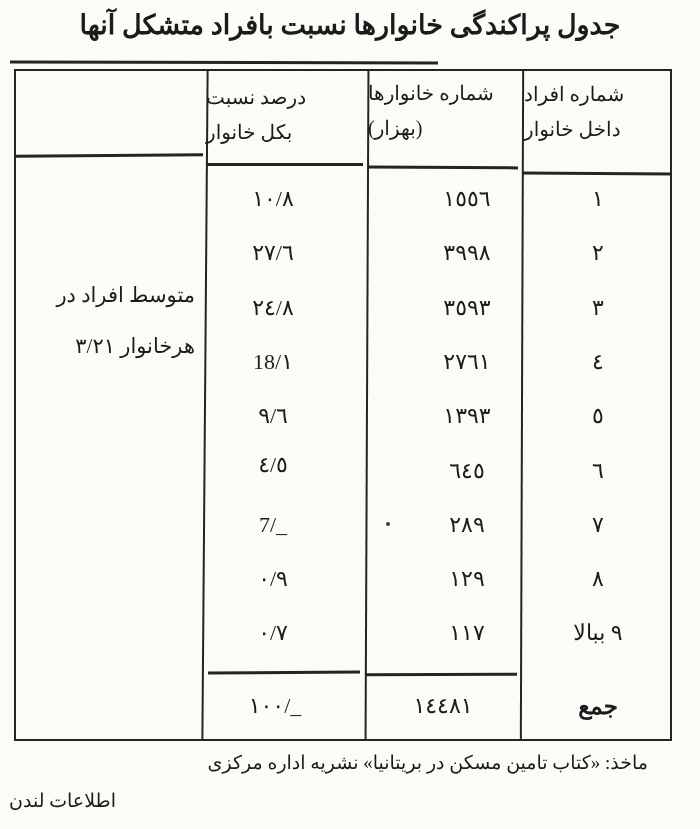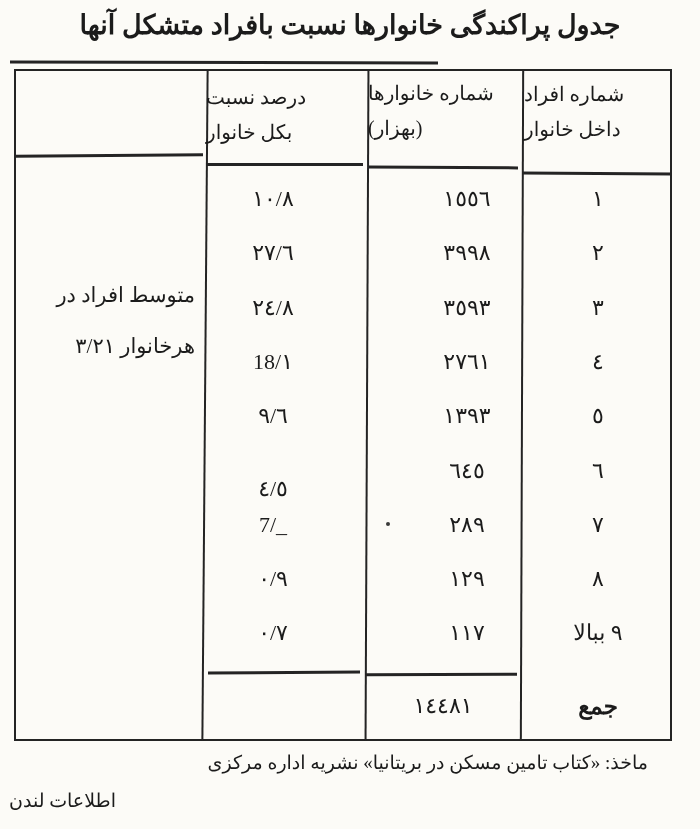--- a/index.html
+++ b/index.html
@@ -123,21 +123,21 @@
       <div class="cell col-households" dir="ltr" style="top: 280.6px;">٣٥٩٣</div>
       <div class="cell col-percent" dir="ltr" style="top: 280.6px;">٢٤/٨</div>
       <div class="cell col-people" dir="rtl" style="top: 334.9px;">٤</div>
       <div class="cell col-households" dir="ltr" style="top: 334.9px;">٢٧٦١</div>
       <div class="cell col-percent" dir="ltr" style="top: 334.9px;">18/١</div>
       <div class="cell col-people" dir="rtl" style="top: 389.2px;">٥</div>
       <div class="cell col-households" dir="ltr" style="top: 389.2px;">١٣٩٣</div>
       <div class="cell col-percent" dir="ltr" style="top: 389.2px;">٩/٦</div>
       <div class="cell col-people" dir="rtl" style="top: 443.5px;">٦</div>
       <div class="cell col-households" dir="ltr" style="top: 443.5px;">٦٤٥</div>
-      <div class="cell col-percent" dir="ltr" style="top: 462px;">٤/٥</div>
+      <div class="cell col-percent" dir="ltr" style="top: 438px;">٤/٥</div>
       <div class="cell col-people" dir="rtl" style="top: 497.8px;">٧</div>
       <div class="cell col-households" dir="ltr" style="top: 497.8px;">٢٨٩</div>
       <div class="cell col-percent" dir="ltr" style="top: 497.8px;">7/_</div>
       <div class="cell col-people" dir="rtl" style="top: 552.1px;">٨</div>
       <div class="cell col-households" dir="ltr" style="top: 552.1px;">١٢٩</div>
       <div class="cell col-percent" dir="ltr" style="top: 552.1px;">٠/٩</div>
       <div class="cell col-people" dir="rtl" style="top: 606.4px;">٩ ببالا</div>
       <div class="cell col-households" dir="ltr" style="top: 606.4px;">١١٧</div>
       <div class="cell col-percent" dir="ltr" style="top: 606.4px;">٠/٧</div>
     </div>
@@ -147,17 +147,18 @@
   <div class="avg-note">
     <div>متوسط افراد در</div>
     <div>هرخانوار ٣/٢١</div>
   </div>
 
   <div class="hline t-percent"></div>
   <div class="hline t-households"></div>
 
   <div class="total-cell total-label" dir="rtl">جمع</div>
   <div class="total-cell total-households" dir="ltr">١٤٤٨١</div>
+  <div class="total-cell total-percent" dir="ltr">١٠٠/_</div>
 
   <div class="footer1">ماخذ: «کتاب تامین مسکن در بریتانیا» نشریه اداره مرکزی</div>
   <div class="footer2">اطلاعات لندن</div>
 
 </div>
 
 </body></html>

